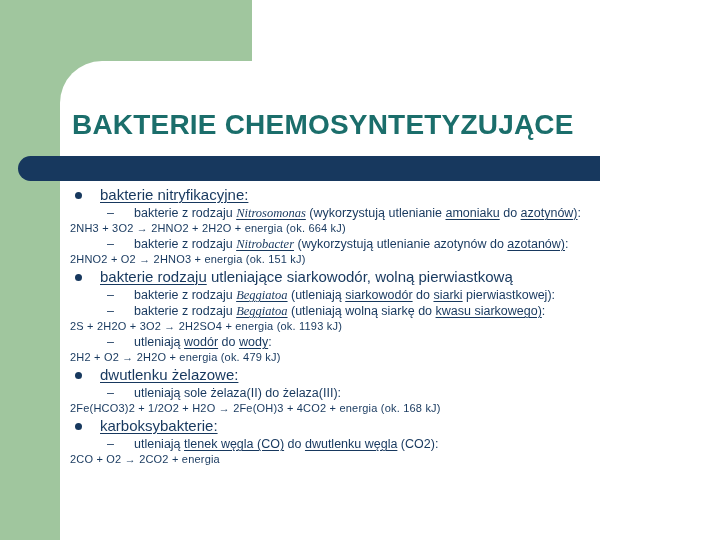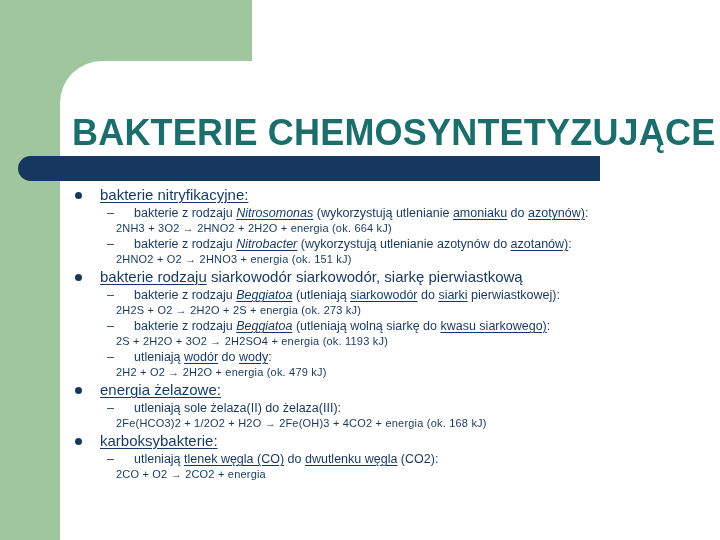--- a/index.html
+++ b/index.html
@@ -24,22 +24,22 @@
   .green-sidebar{
     position:absolute;left:0;top:0;width:60px;height:540px;
     background:var(--green);
   }
   .content-panel{
     position:absolute;left:60px;top:61px;width:660px;height:479px;
     background:var(--white);
     border-top-left-radius:42px;
   }
   .slide-title{
-    position:absolute;left:72px;top:113px;width:640px;
-    font-size:36px;font-weight:bold;line-height:40px;
+    position:absolute;left:72px;top:105px;width:640px;
+    font-size:28px;font-weight:bold;line-height:40px;
     color:var(--teal);
     letter-spacing:0.2px;
     white-space:nowrap;
   }
   .accent-bar{
     position:absolute;left:18px;top:156px;width:582px;height:25px;
     background:var(--navy);
     border-radius:12.5px 0 0 12.5px;
   }
   .outline{
@@ -61,27 +61,27 @@
   .l2{
     display:flex;align-items:center;
     margin-left:107px;
     font-size:12.5px;line-height:16px;
   }
   .dash{
     flex:0 0 27px;
     font-size:12.5px;
   }
   .l3{
-    margin-left:116px;
+    margin-left:70px;
     font-size:11px;line-height:15px;
     letter-spacing:0.2px;
     white-space:nowrap;
   }
   .u{text-decoration:underline;text-underline-offset:2px;text-decoration-thickness:1px;}
-  .i{font-style:italic;}
+  .i{font-style:italic;font-family:Liberation Serif, serif;}
   .l1 .txt, .l2 .txt{white-space:nowrap;}
 </style>
 </head>
 <body>
 
 <div class="green-block"></div>
 <div class="green-sidebar"></div>
 <div class="content-panel"></div>
 <h1 class="slide-title">BAKTERIE CHEMOSYNTETYZUJĄCE</h1>
 <div class="accent-bar"></div>
@@ -95,40 +95,39 @@
       <span class="txt"><span>bakterie z rodzaju </span><span class="u i">Nitrosomonas</span><span> (wykorzystują utlenianie </span><span class="u">amoniaku</span><span> do </span><span class="u">azotynów)</span><span>:</span></span>
     </div>
     <div class="l3">2NH3 + 3O2 → 2HNO2 + 2H2O + energia (ok. 664 kJ)</div>
     <div class="l2">
       <span class="dash">–</span>
       <span class="txt"><span>bakterie z rodzaju </span><span class="u i">Nitrobacter</span><span> (wykorzystują utlenianie azotynów do </span><span class="u">azotanów)</span><span>:</span></span>
     </div>
     <div class="l3">2HNO2 + O2 → 2HNO3 + energia (ok. 151 kJ)</div>
     <div class="l1">
       <span class="dot"></span>
-      <span class="txt"><span class="u">bakterie rodzaju</span><span> siarkowodór siarkowodór, siarkę pierwiastkową</span></span>
+      <span class="txt"><span class="u">bakterie rodzaju</span><span> utleniające siarkowodór, wolną pierwiastkową</span></span>
     </div>
     <div class="l2">
       <span class="dash">–</span>
       <span class="txt"><span>bakterie z rodzaju </span><span class="u i">Beggiatoa</span><span> (utleniają </span><span class="u">siarkowodór</span><span> do </span><span class="u">siarki</span><span> pierwiastkowej):</span></span>
     </div>
-    <div class="l3">2H2S + O2 → 2H2O + 2S + energia (ok. 273 kJ)</div>
     <div class="l2">
       <span class="dash">–</span>
       <span class="txt"><span>bakterie z rodzaju </span><span class="u i">Beggiatoa</span><span> (utleniają wolną siarkę do </span><span class="u">kwasu siarkowego)</span><span>:</span></span>
     </div>
     <div class="l3">2S + 2H2O + 3O2 → 2H2SO4 + energia (ok. 1193 kJ)</div>
     <div class="l2">
       <span class="dash">–</span>
       <span class="txt"><span>utleniają </span><span class="u">wodór</span><span> do </span><span class="u">wody</span><span>:</span></span>
     </div>
     <div class="l3">2H2 + O2 → 2H2O + energia (ok. 479 kJ)</div>
     <div class="l1">
       <span class="dot"></span>
-      <span class="txt"><span class="u">energia żelazowe:</span></span>
+      <span class="txt"><span class="u">dwutlenku żelazowe:</span></span>
     </div>
     <div class="l2">
       <span class="dash">–</span>
       <span class="txt"><span>utleniają sole żelaza(II) do żelaza(III):</span></span>
     </div>
     <div class="l3">2Fe(HCO3)2 + 1/2O2 + H2O → 2Fe(OH)3 + 4CO2 + energia (ok. 168 kJ)</div>
     <div class="l1">
       <span class="dot"></span>
       <span class="txt"><span class="u">karboksybakterie:</span></span>
     </div>

